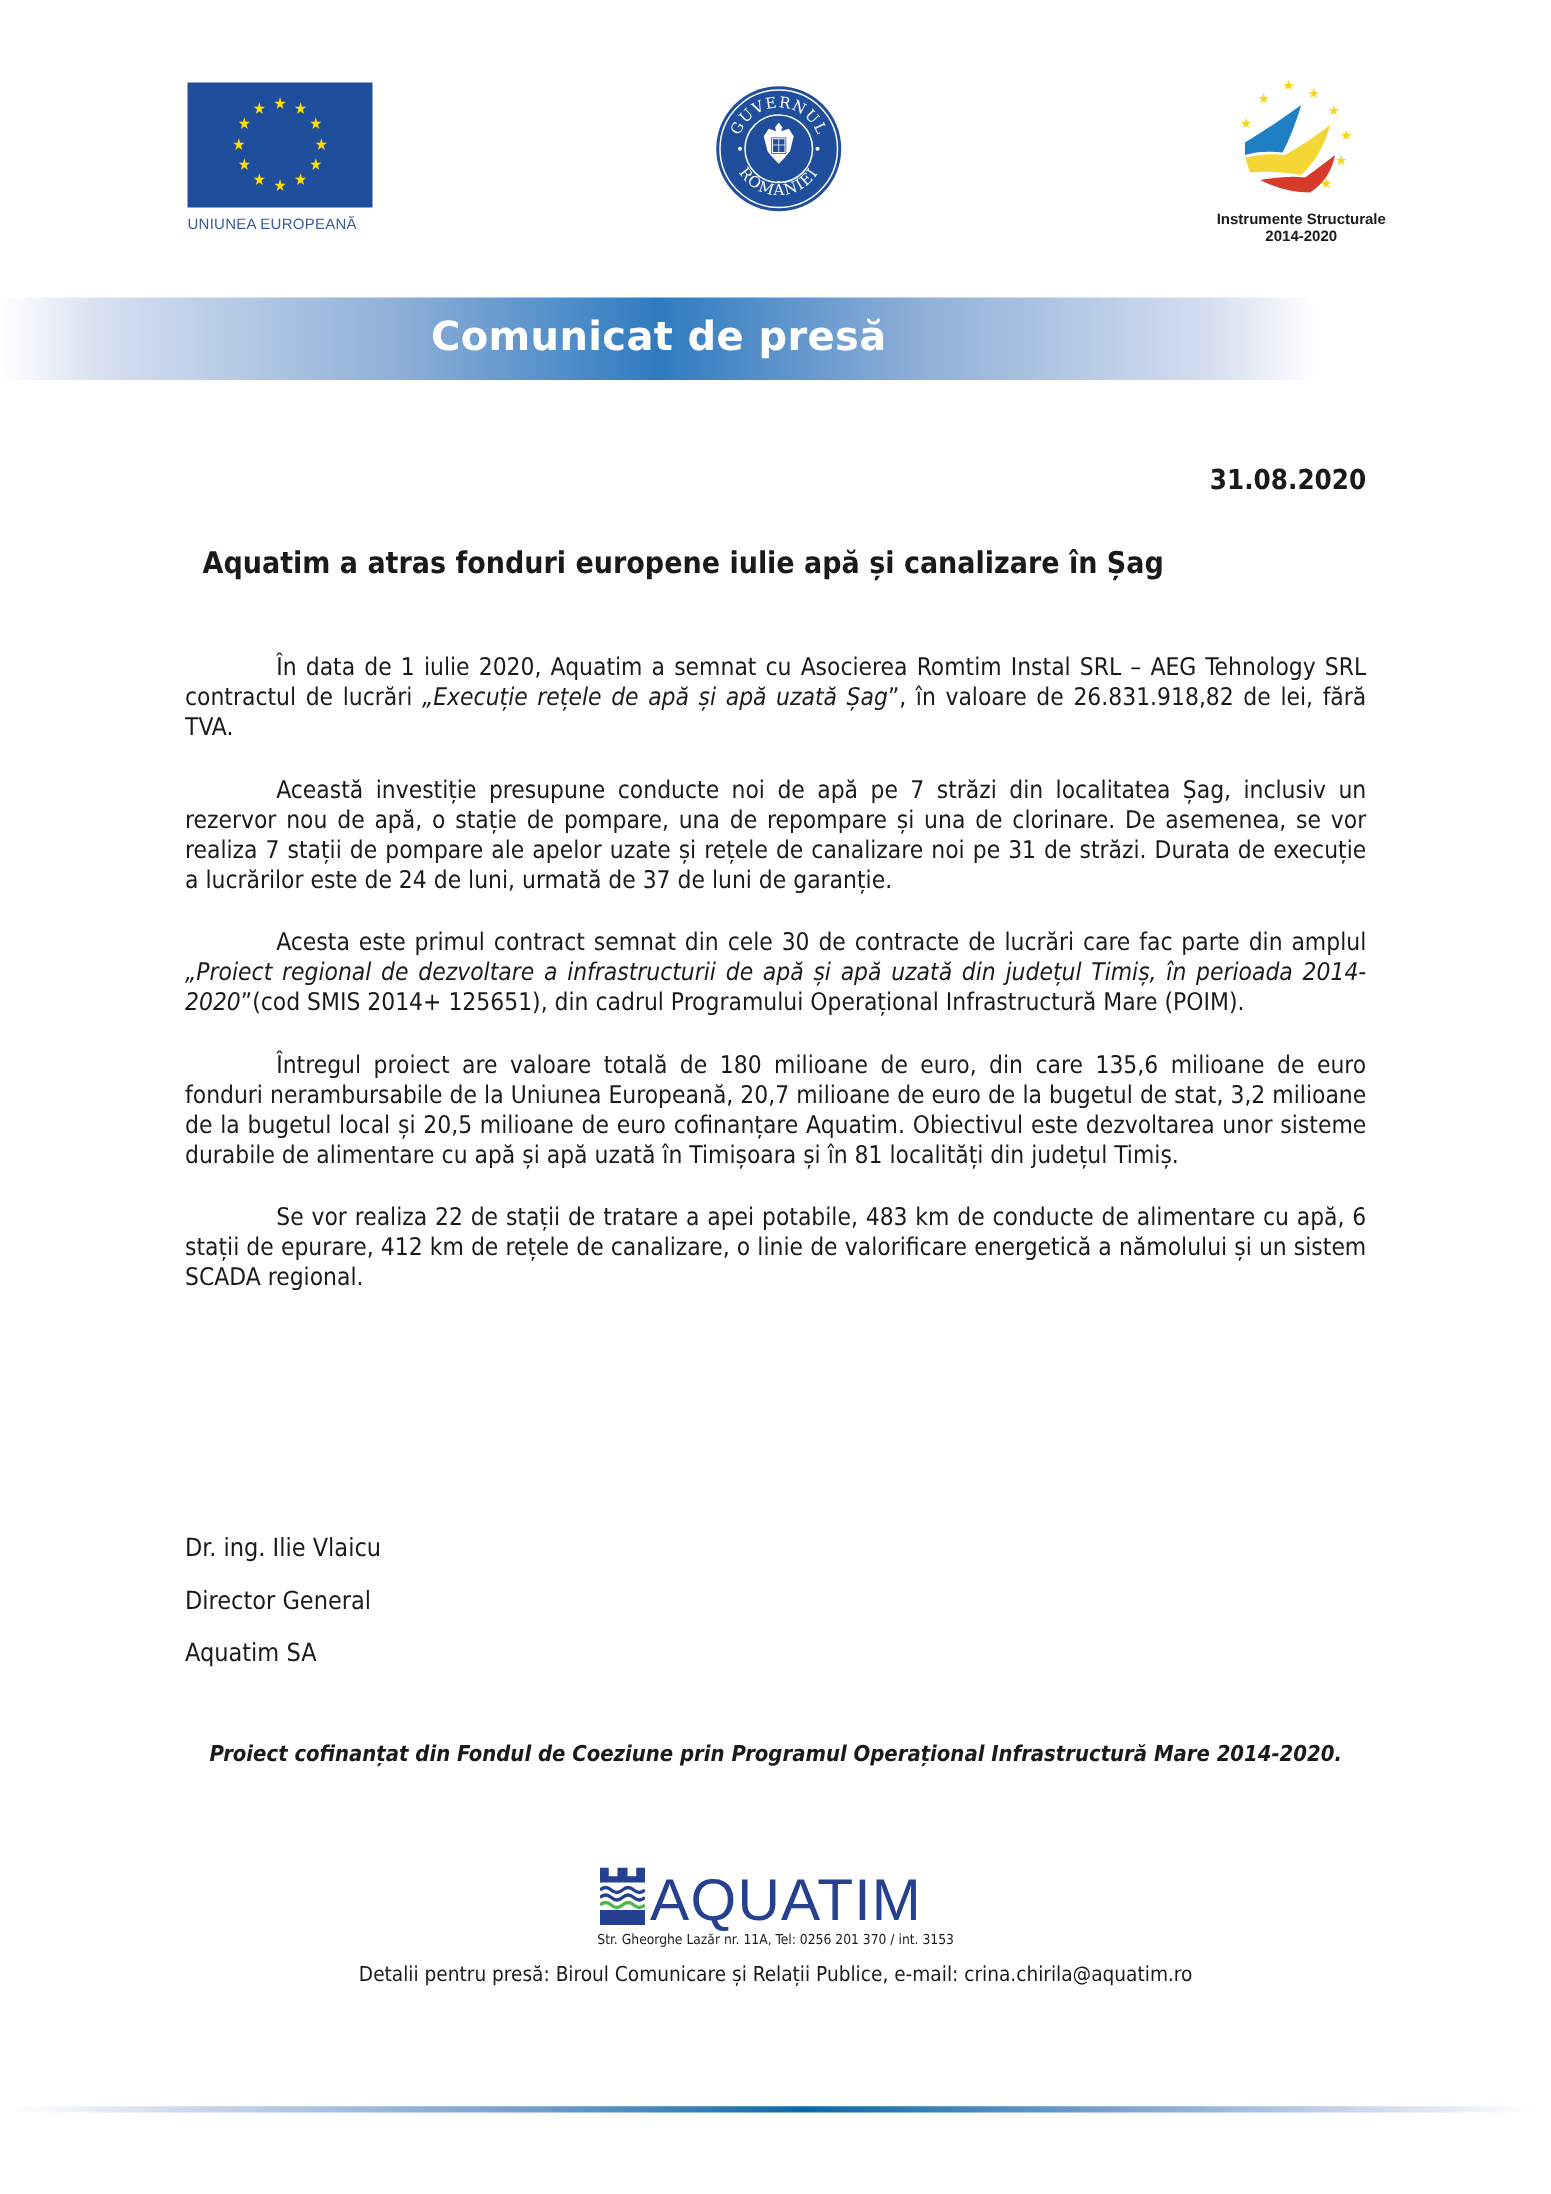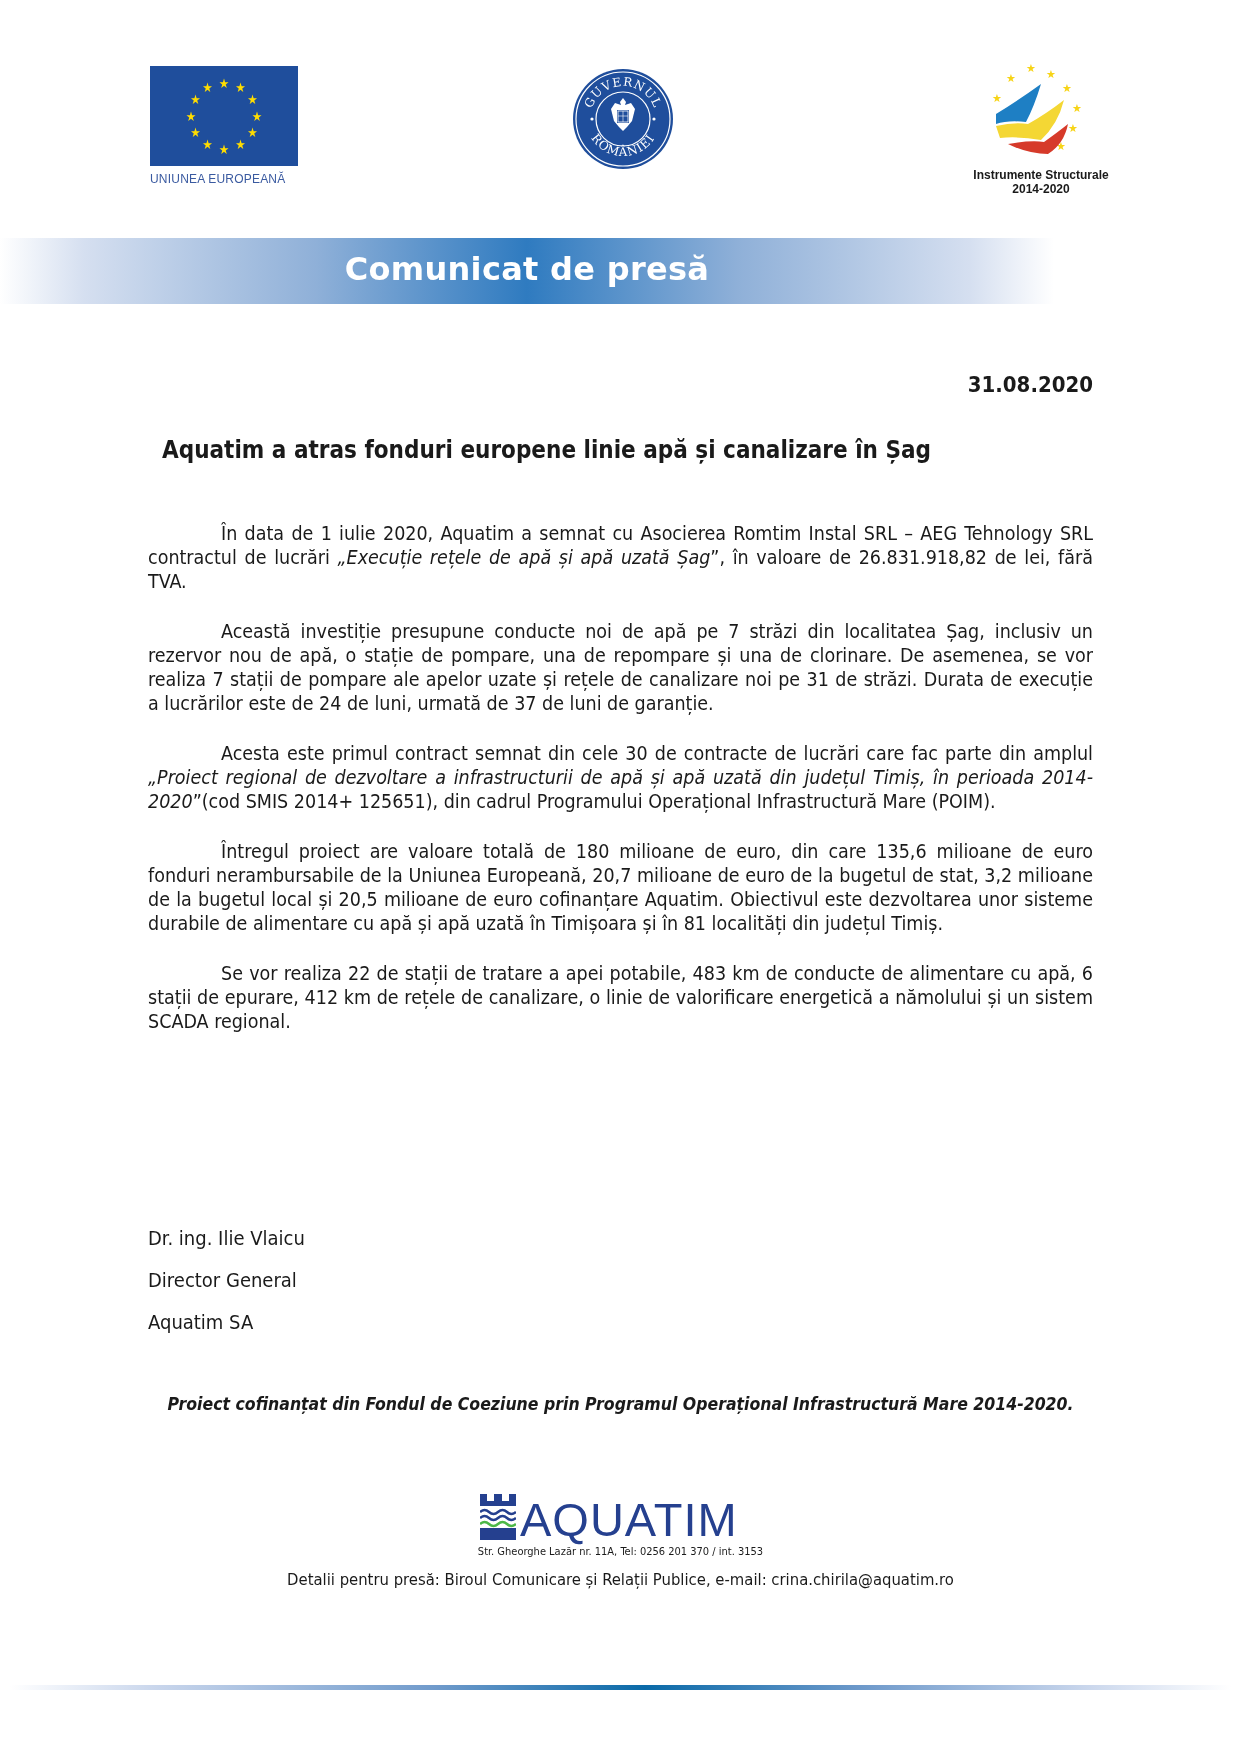--- a/index.html
+++ b/index.html
@@ -121,21 +121,21 @@
     <div>2014-2020</div>
   </div>
 </div>
 
 <div id="banner" class="abs">
   <div id="banner-title">Comunicat de presă</div>
 </div>
 
 <div id="date" class="abs">31.08.2020</div>
 
-<div id="headline" class="abs">Aquatim a atras fonduri europene linie apă și canalizare în Șag</div>
+<div id="headline" class="abs">Aquatim a atras fonduri europene iulie apă și canalizare în Șag</div>
 
 <div id="body" class="abs">
   <p><span>În data de 1 iulie 2020, Aquatim a semnat cu Asocierea Romtim Instal SRL – AEG Tehnology SRL contractul de lucrări </span><em>„Execuție rețele de apă și apă uzată Șag</em><span>”, în valoare de 26.831.918,82 de lei, fără TVA.</span></p>
   <p>Această investiție presupune conducte noi de apă pe 7 străzi din localitatea Șag, inclusiv un rezervor nou de apă, o stație de pompare, una de repompare și una de clorinare. De asemenea, se vor realiza 7 stații de pompare ale apelor uzate și rețele de canalizare noi pe 31 de străzi. Durata de execuție a lucrărilor este de 24 de luni, urmată de 37 de luni de garanție.</p>
   <p><span>Acesta este primul contract semnat din cele 30 de contracte de lucrări care fac parte din amplul </span><em>„Proiect regional de dezvoltare a infrastructurii de apă și apă uzată din județul Timiș, în perioada 2014-2020</em><span>”(cod SMIS 2014+ 125651), din cadrul Programului Operațional Infrastructură Mare (POIM).</span></p>
   <p>Întregul proiect are valoare totală de 180 milioane de euro, din care 135,6 milioane de euro fonduri nerambursabile de la Uniunea Europeană, 20,7 milioane de euro de la bugetul de stat, 3,2 milioane de la bugetul local și 20,5 milioane de euro cofinanțare Aquatim. Obiectivul este dezvoltarea unor sisteme durabile de alimentare cu apă și apă uzată în Timișoara și în 81 localități din județul Timiș.</p>
   <p>Se vor realiza 22 de stații de tratare a apei potabile, 483 km de conducte de alimentare cu apă, 6 stații de epurare, 412 km de rețele de canalizare, o linie de valorificare energetică a nămolului și un sistem SCADA regional.</p>
 </div>
 
 <div id="signature" class="abs">

